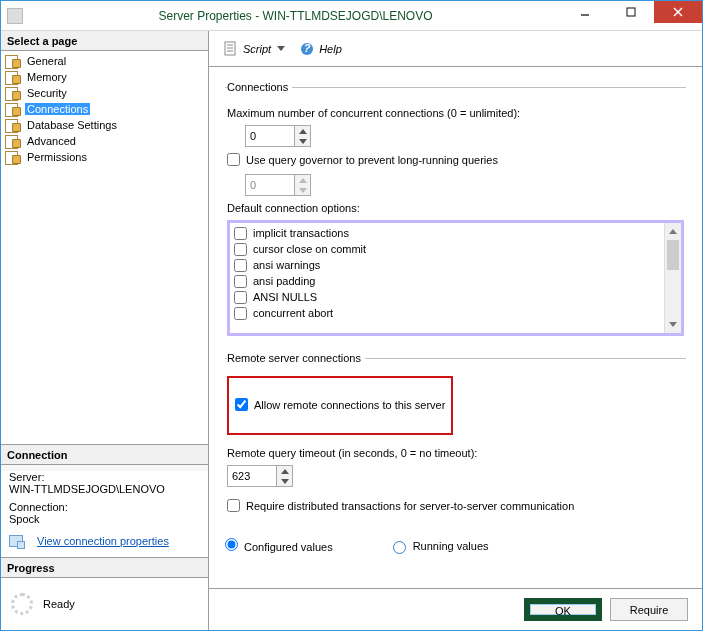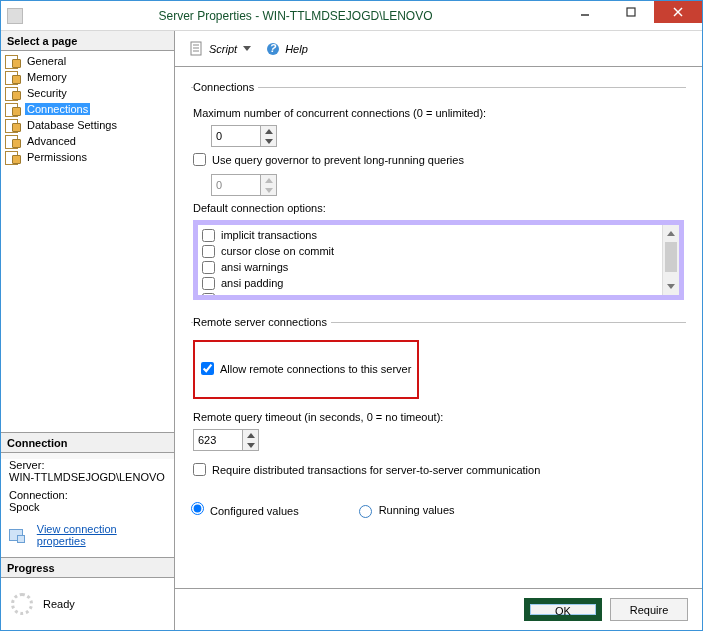--- a/index.html
+++ b/index.html
@@ -5,21 +5,21 @@
 * { box-sizing: border-box; font-family: "Segoe UI", Tahoma, sans-serif; font-size: 11px; }
 body { margin: 0; background: #fff; }
 .window { width: 703px; height: 631px; border: 1px solid #3b93d8; display: flex; flex-direction: column; background: #fff; }
 .titlebar { height: 30px; background: #fff; display: flex; align-items: center; border-bottom: 1px solid #d8d8d8; }
 .titlebar .app-icon { width: 16px; height: 16px; margin: 0 6px; background: #ddd; border: 1px solid #bbb; }
 .titlebar .title { flex: 1; text-align: center; font-size: 12px; color: #14532d; }
 .titlebar .winbtn { width: 46px; height: 22px; display: flex; align-items: center; justify-content: center; color: #333; cursor: default; }
 .titlebar .winbtn.close { background: #c84031; color: #fff; width: 48px; height: 22px; }
 .titlebar .winbtns { display: flex; align-items: flex-start; height: 100%; }
 .content { flex: 1; display: flex; min-height: 0; }
-.leftcol { width: 174px; display: flex; flex-direction: column; border-right: 1px solid #9c9c9c; background: #f7f7f7; }
+.leftcol { width: 208px; display: flex; flex-direction: column; border-right: 1px solid #9c9c9c; background: #f7f7f7; }
 .panel-head { font-weight: bold; padding: 4px 6px 3px 6px; background: #f0f0f0; border-bottom: 1px solid #9c9c9c; }
 .page-list { flex: 1; background: #fff; padding: 2px 0; overflow: auto; }
 .page-item { display: flex; align-items: center; height: 16px; padding: 0 4px; gap: 4px; cursor: default; }
 .page-item.selected .lbl { background: #3399ff; color: #fff; }
 .page-item .lbl { padding: 0 2px; }
 .page-icon { width: 16px; height: 14px; position: relative; }
 .page-icon::before { content: ""; position: absolute; left: 0; top: 1px; width: 11px; height: 12px; background: #fff; border: 1px solid #b08838; }
 .page-icon::after { content: ""; position: absolute; right: 0; bottom: 0; width: 7px; height: 7px; background: #eab24a; border: 1px solid #9e7a2e; border-radius: 1px; }
 .conn-panel { border-top: 1px solid #9c9c9c; }
 .conn-body { background: #fff; padding: 0 8px 10px 8px; font-size: 11px; }
@@ -43,21 +43,21 @@
 .row { margin: 4px 0 6px 0; }
 .indent { margin-left: 18px; }
 .spin { display: inline-flex; border: 1px solid #aaa; height: 22px; }
 .spin input { width: 48px; border: none; padding: 0 4px; outline: none; font-size: 11px; }
 .spin input:disabled { color: #888; background: #fff; }
 .spin .btns { display: flex; flex-direction: column; width: 16px; border-left: 1px solid #aaa; }
 .spin .b { flex: 1; display: flex; align-items: center; justify-content: center; background: #f2f2f2; cursor: default; }
 .spin .b svg { width: 8px; height: 5px; }
 label.chk { display: inline-flex; align-items: center; gap: 6px; cursor: default; }
 input[type=checkbox] { width: 13px; height: 13px; margin: 0; }
-.listbox { border: 5px solid #c4b5fd; height: 80px; display: flex; }
+.listbox { border: 3px solid #c4b5fd; height: 116px; display: flex; }
 .listbox .items { flex: 1; padding: 2px 4px; overflow: hidden; }
 .listbox .items .li { display: flex; align-items: center; gap: 6px; height: 16px; }
 .listbox .sb { width: 17px; background: #f0f0f0; display: flex; flex-direction: column; border-left: 1px solid #ddd; }
 .listbox .sb .arr { height: 17px; background: #f0f0f0; display: flex; align-items: center; justify-content: center; }
 .listbox .sb .track { flex: 1; background: #f0f0f0; position: relative; }
 .listbox .sb .thumb { position: absolute; top: 0; left: 2px; right: 2px; height: 30px; background: #cdcdcd; }
 .highlight-box { border: 2px solid #d01212; padding: 20px 6px; display: inline-block; margin: 2px 0 8px 0; }
 .radios { display: flex; gap: 60px; margin-top: 12px; align-items: center; }
 input[type=radio] { margin: 0 6px 0 0; }
 .radio-run { position: relative; padding-left: 20px; }

